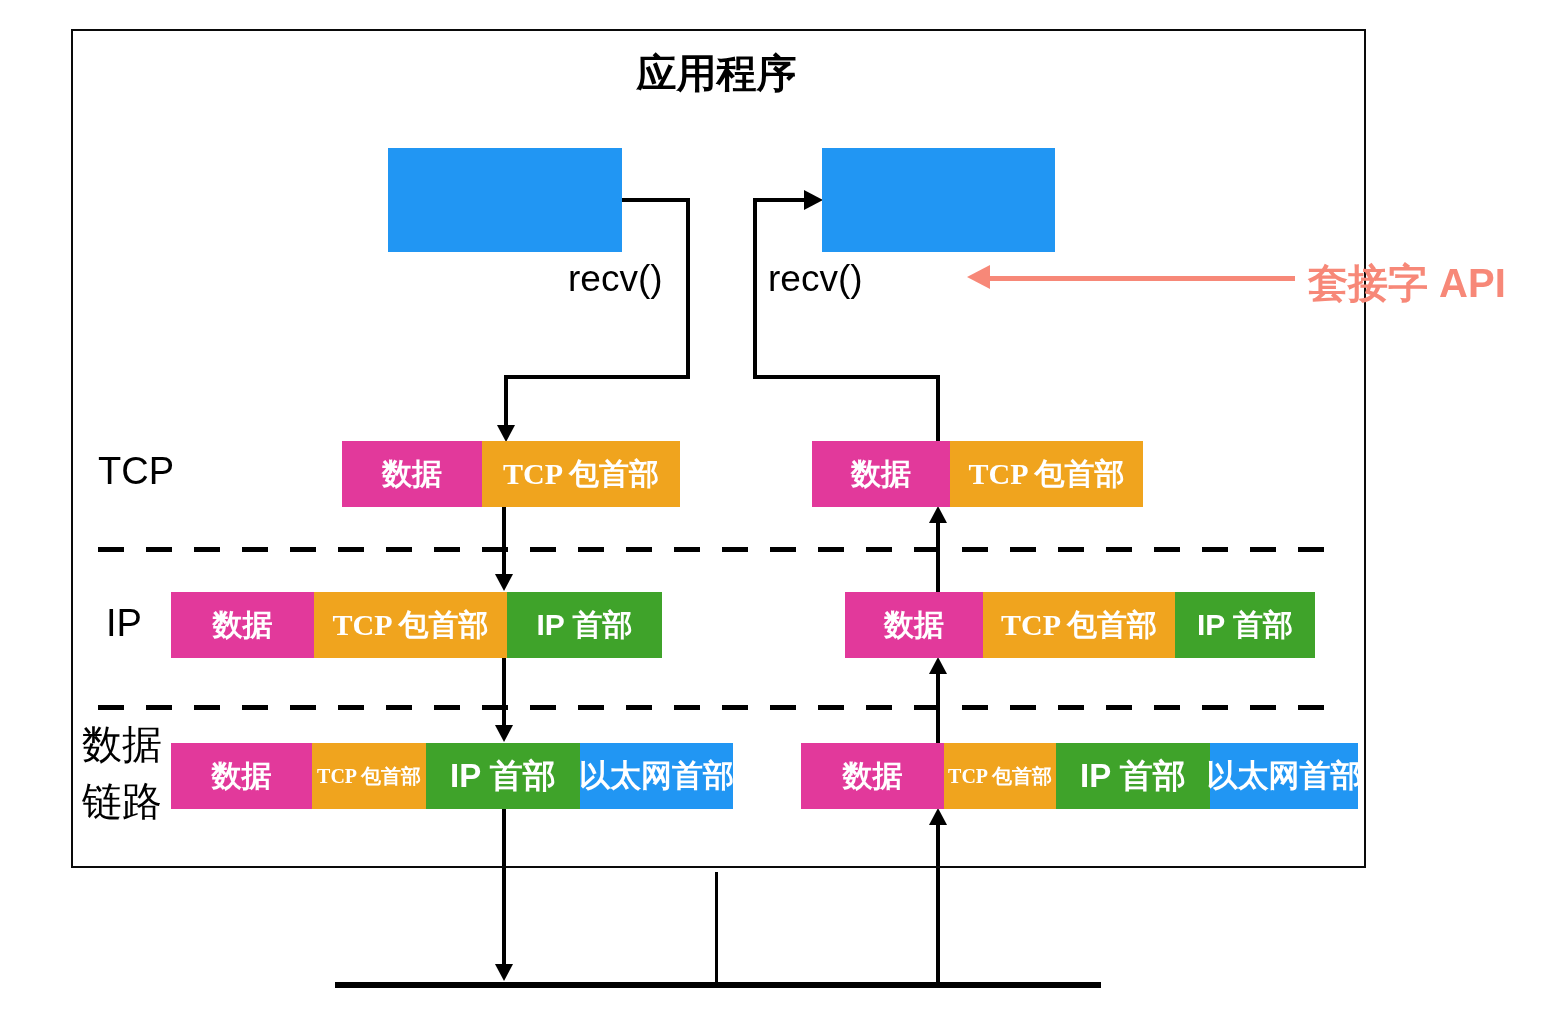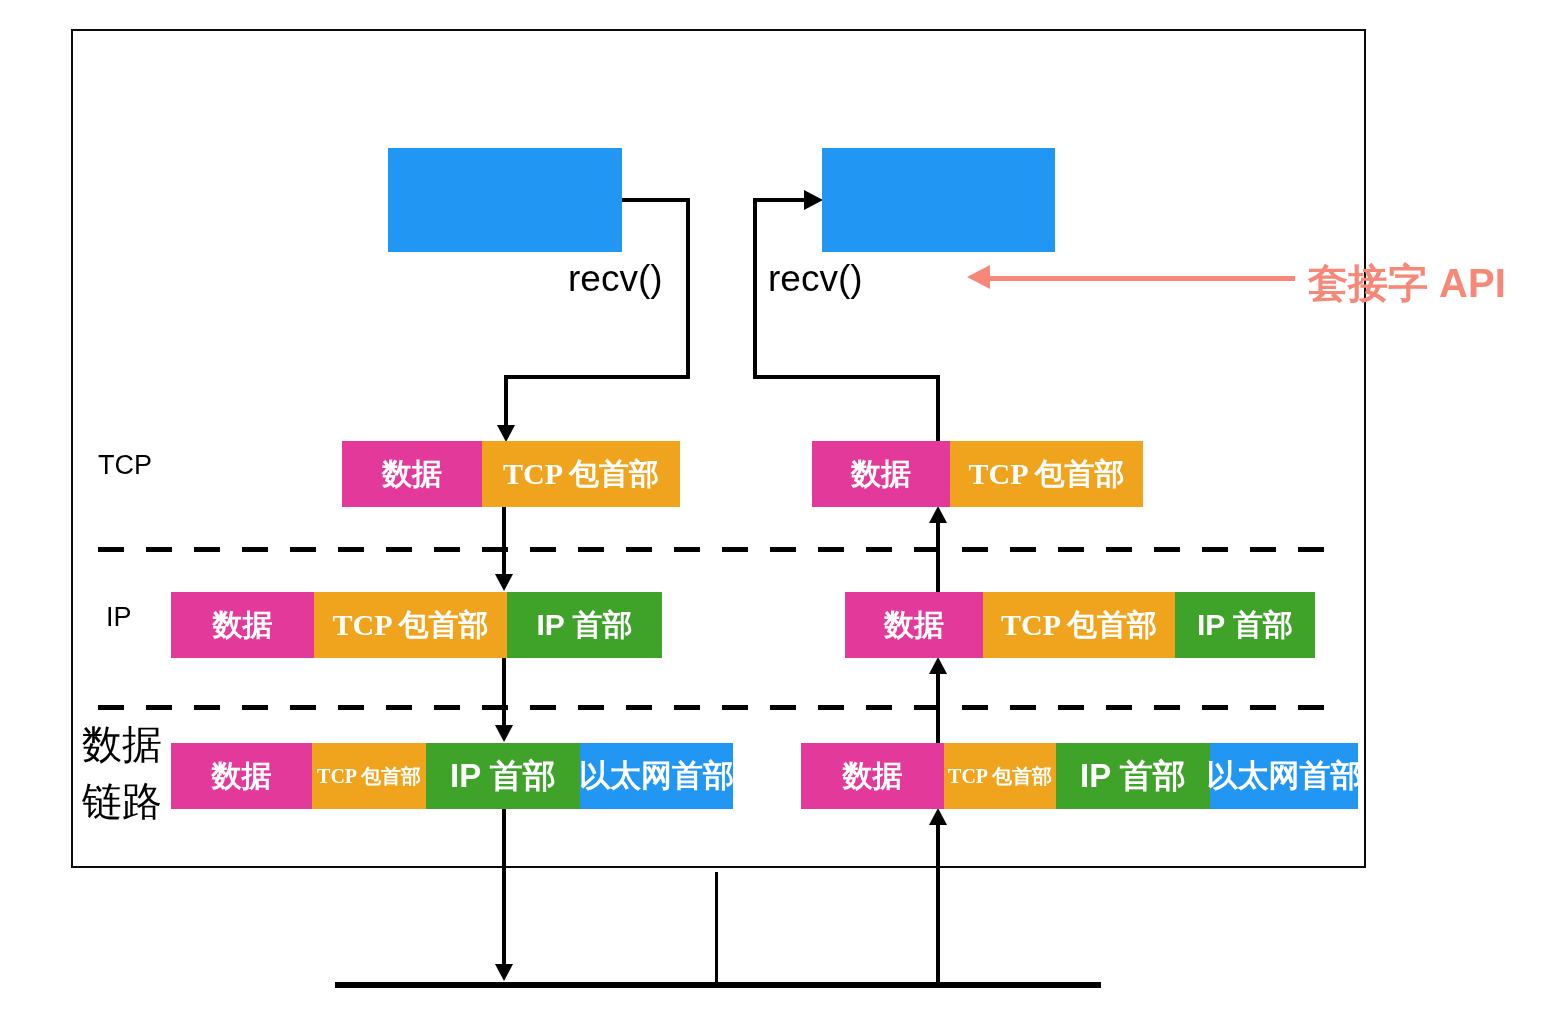--- a/index.html
+++ b/index.html
@@ -27,31 +27,32 @@
   .tri-left-salmon{border-top:12px solid transparent;border-bottom:12px solid transparent;border-right:23px solid var(--salmon);}
   .row{display:flex;height:66px;z-index:5;}
   .blk{display:flex;align-items:center;justify-content:center;color:#fff;font-weight:bold;font-size:30px;height:100%;white-space:nowrap;}
   .blk.pink{background:var(--pink);}
   .blk.orange{background:var(--orange);font-family:Liberation Serif, serif;}
   .blk.green{background:var(--green);}
   .blk.blue{background:var(--blue);}
   .blk.small{font-size:20px;}
   .blk.ipbig{font-size:33px;}
   .blk.eth{font-size:31px;}
-  .layer-label{font-size:27px;font-weight:500;color:#000;}
+  .layer-label{font-size:38px;font-weight:500;color:#000;}
   .dl-label{font-size:40px;font-weight:500;color:#000;line-height:57px;}
   .salmon-text{color:var(--salmon);font-size:40px;font-weight:bold;white-space:nowrap;}
   .z1{z-index:1}.z5{z-index:5}.z8{z-index:8}
 </style>
 </head>
 <body>
 
 <div class="canvas">
 
   <div class="abs outer-box z1" style="left:71px;top:29px;width:1291px;height:835px;"></div>
+  <div class="abs title" style="left:71px;top:46px;width:1291px;">应用程序</div>
 
   <div class="abs bluerect z5" style="left:388px;top:148px;width:234px;height:104px;"></div>
   <div class="abs bluerect z5" style="left:822px;top:148px;width:233px;height:104px;"></div>
 
   <div class="abs line" style="left:620px;top:198px;width:70px;height:4px;"></div>
   <div class="abs line" style="left:686px;top:198px;width:4px;height:181px;"></div>
   <div class="abs line" style="left:506px;top:375px;width:184px;height:4px;"></div>
   <div class="abs line" style="left:504px;top:375px;width:4px;height:52px;"></div>
   <div class="abs tri tri-down" style="left:497px;top:425px;"></div>
 

